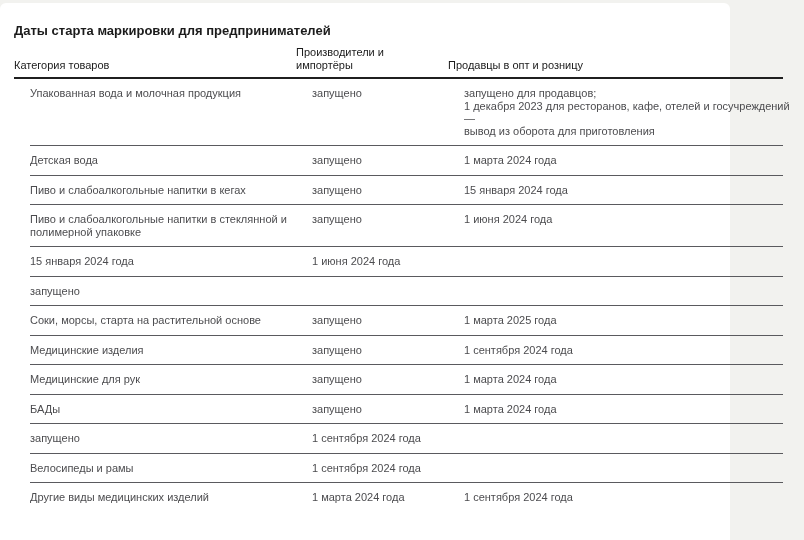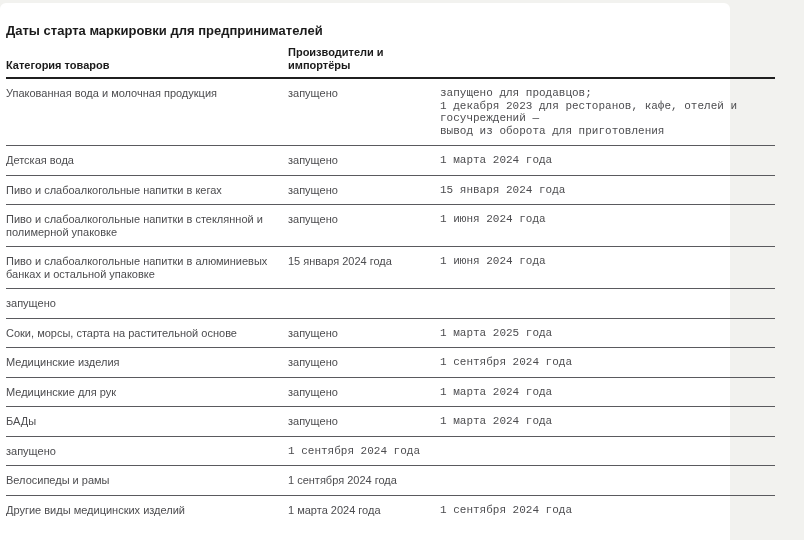--- a/index.html
+++ b/index.html
@@ -13,21 +13,21 @@
     overflow: hidden;
   }
   .card {
     position: absolute;
     left: 0;
     top: 3px;
     width: 730px;
     height: 537px;
     background: #ffffff;
     border-radius: 6px 6px 0 0;
-    padding: 20px 14px 0 6px;
+    padding: 20px 14px 0 14px;
   }
   .page-title {
     font-size: 13px;
     font-weight: 700;
     color: #1b1b1b;
     line-height: 16px;
   }
   .marking-table {
     width: 769px;
     margin-top: 7px;
@@ -35,53 +35,55 @@
   .hrow {
     display: grid;
     grid-template-columns: 282px 152px 335px;
     align-items: end;
     border-bottom: 2px solid #1f1f1f;
     padding-bottom: 5px;
     min-height: 24px;
   }
   .hcell {
     font-size: 11px;
-    font-weight: 700;
+    font-weight: 400;
     color: #1b1b1b;
     line-height: 13px;
     padding-right: 10px;
     white-space: pre-line;
   }
   .trow {
     display: grid;
     grid-template-columns: 282px 152px 335px;
     border-bottom: 1px solid #5a5a5e;
     padding: 8px 0;
+    margin-left: 16px;
   }
   .trow:last-child { border-bottom: none; }
   .cell {
     font-size: 11px;
     color: #4c4c4f;
     line-height: 12.5px;
     padding-right: 10px;
     white-space: pre-line;
   }
-  .cell.sellers { padding-right: 2px; font-family: Liberation Mono, monospace; }
+  .cell.sellers { padding-right: 2px; }
 </style>
 </head>
 <body>
 
 <div class="card">
   <div class="page-title">Даты старта маркировки для предпринимателей</div>
 
   <div class="marking-table">
     <div class="hrow">
       <div class="hcell">Категория товаров</div>
       <div class="hcell">Производители и
 импортёры</div>
+      <div class="hcell">Продавцы в опт и розницу</div>
     </div>
     <div>
   <div class="trow">
     <div class="cell category">Упакованная вода и молочная продукция</div>
     <div class="cell producers">запущено</div>
     <div class="cell sellers">запущено для продавцов;
 1 декабря 2023 для ресторанов, кафе, отелей и госучреждений —
 вывод из оборота для приготовления</div>
   </div>
 
@@ -97,21 +99,20 @@
     <div class="cell sellers">15 января 2024 года</div>
   </div>
 
   <div class="trow">
     <div class="cell category">Пиво и слабоалкогольные напитки в стеклянной и полимерной упаковке</div>
     <div class="cell producers">запущено</div>
     <div class="cell sellers">1 июня 2024 года</div>
   </div>
 
   <div class="trow">
-    <div class="cell category">Пиво и слабоалкогольные напитки в алюминиевых банках и остальной упаковке</div>
     <div class="cell producers">15 января 2024 года</div>
     <div class="cell sellers">1 июня 2024 года</div>
   </div>
 
   <div class="trow">
     <div class="cell producers">запущено</div>
   </div>
 
   <div class="trow">
     <div class="cell category">Соки, морсы, старта на растительной основе</div>

